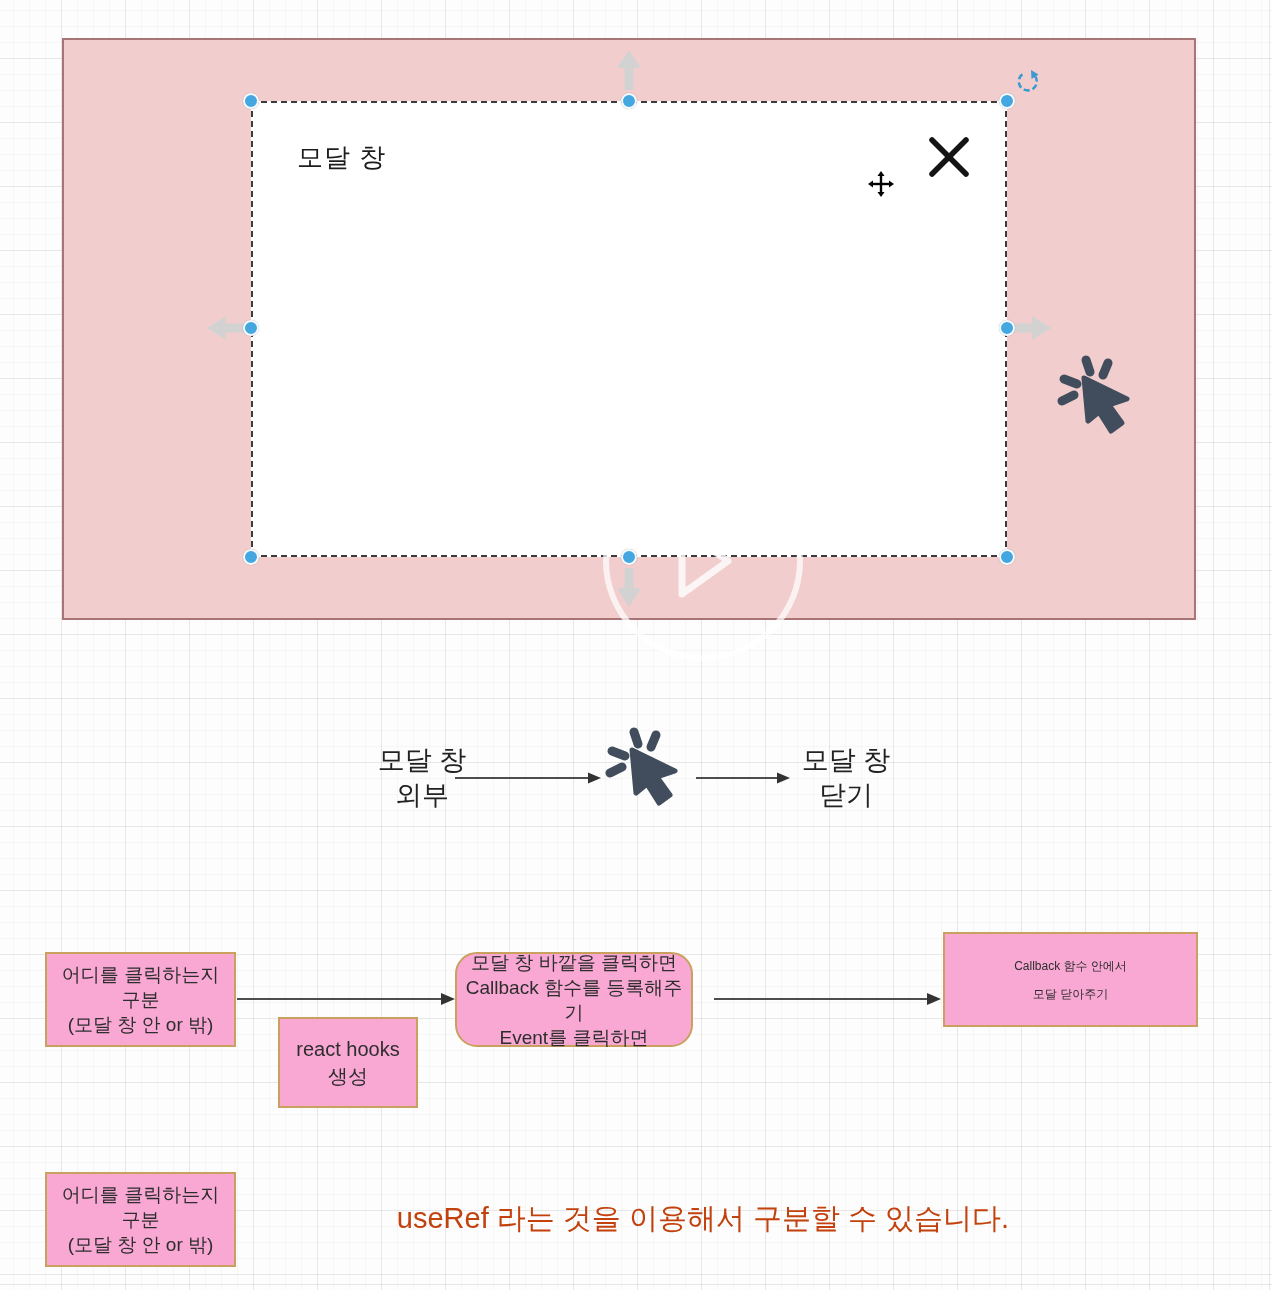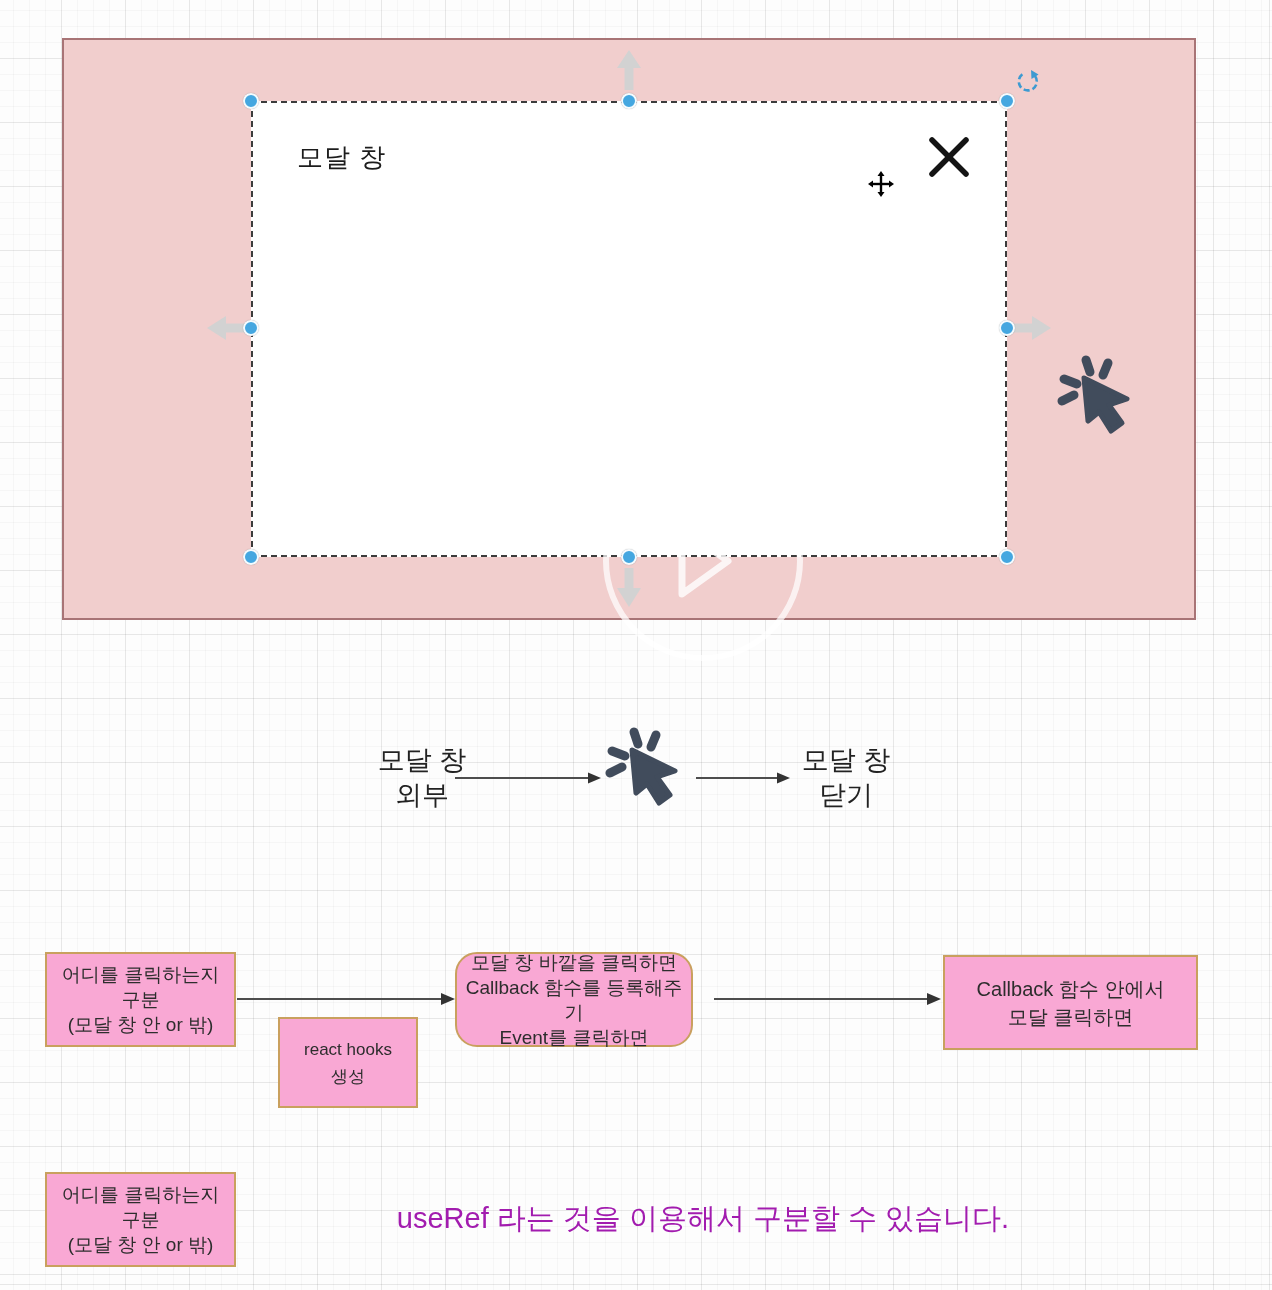--- a/index.html
+++ b/index.html
@@ -56,28 +56,28 @@
   .flow-label-left{ left:347px; top:743px; }
   .flow-label-right{ left:771px; top:743px; }
 
   
   .fc-box{
     background:#f9a8d4; border:2px solid #c9a05e; color:#2d2d2d;
     display:flex; flex-direction:column; justify-content:center; align-items:center;
     text-align:center; font-size:19px; line-height:25px; z-index:3;
   }
   .fc-box-a{ left:45px;  top:952px;  width:191px; height:95px; }
-  .fc-box-b{ left:278px; top:1017px; width:140px; height:91px; font-size:17px; line-height:27px;}
+  .fc-box-b{ left:278px; top:1017px; width:140px; height:91px; font-size:20px; line-height:27px;}
   .fc-box-c{ left:455px; top:952px;  width:238px; height:95px;border-radius:22px; }
-  .fc-box-d{ left:943px; top:955px;  width:255px; height:95px; font-size:20px; line-height:28px;}
+  .fc-box-d{ left:943px; top:932px;  width:255px; height:95px; font-size:12px; line-height:28px;}
   .fc-box-e{ left:45px;  top:1172px; width:191px; height:95px; }
 
   .caption{
     left:373px; top:1199px; width:660px; text-align:center;
-    font-size:29px; font-weight:500; color:#a21caf; z-index:3;
+    font-size:29px; font-weight:500; color:#c2410c; z-index:3;
   }
 </style>
 </head>
 <body>
 
 <div class="abs overlay-rect"></div>
 
 <div class="abs modal-rect">
   <div class="abs modal-title">모달 창</div>
 </div>
@@ -185,21 +185,21 @@
 </div>
 
 <div class="abs fc-box fc-box-c">
   <div>모달 창 바깥을 클릭하면</div>
   <div>Callback 함수를 등록해주기</div>
   <div>Event를 클릭하면</div>
 </div>
 
 <div class="abs fc-box fc-box-d">
   <div>Callback 함수 안에서</div>
-  <div>모달 클릭하면</div>
+  <div>모달 닫아주기</div>
 </div>
 
 <div class="abs fc-box fc-box-e">
   <div>어디를 클릭하는지</div>
   <div>구분</div>
   <div>(모달 창 안 or 밖)</div>
 </div>
 
 <div class="abs caption">useRef 라는 것을 이용해서 구분할 수 있습니다.</div>
 

